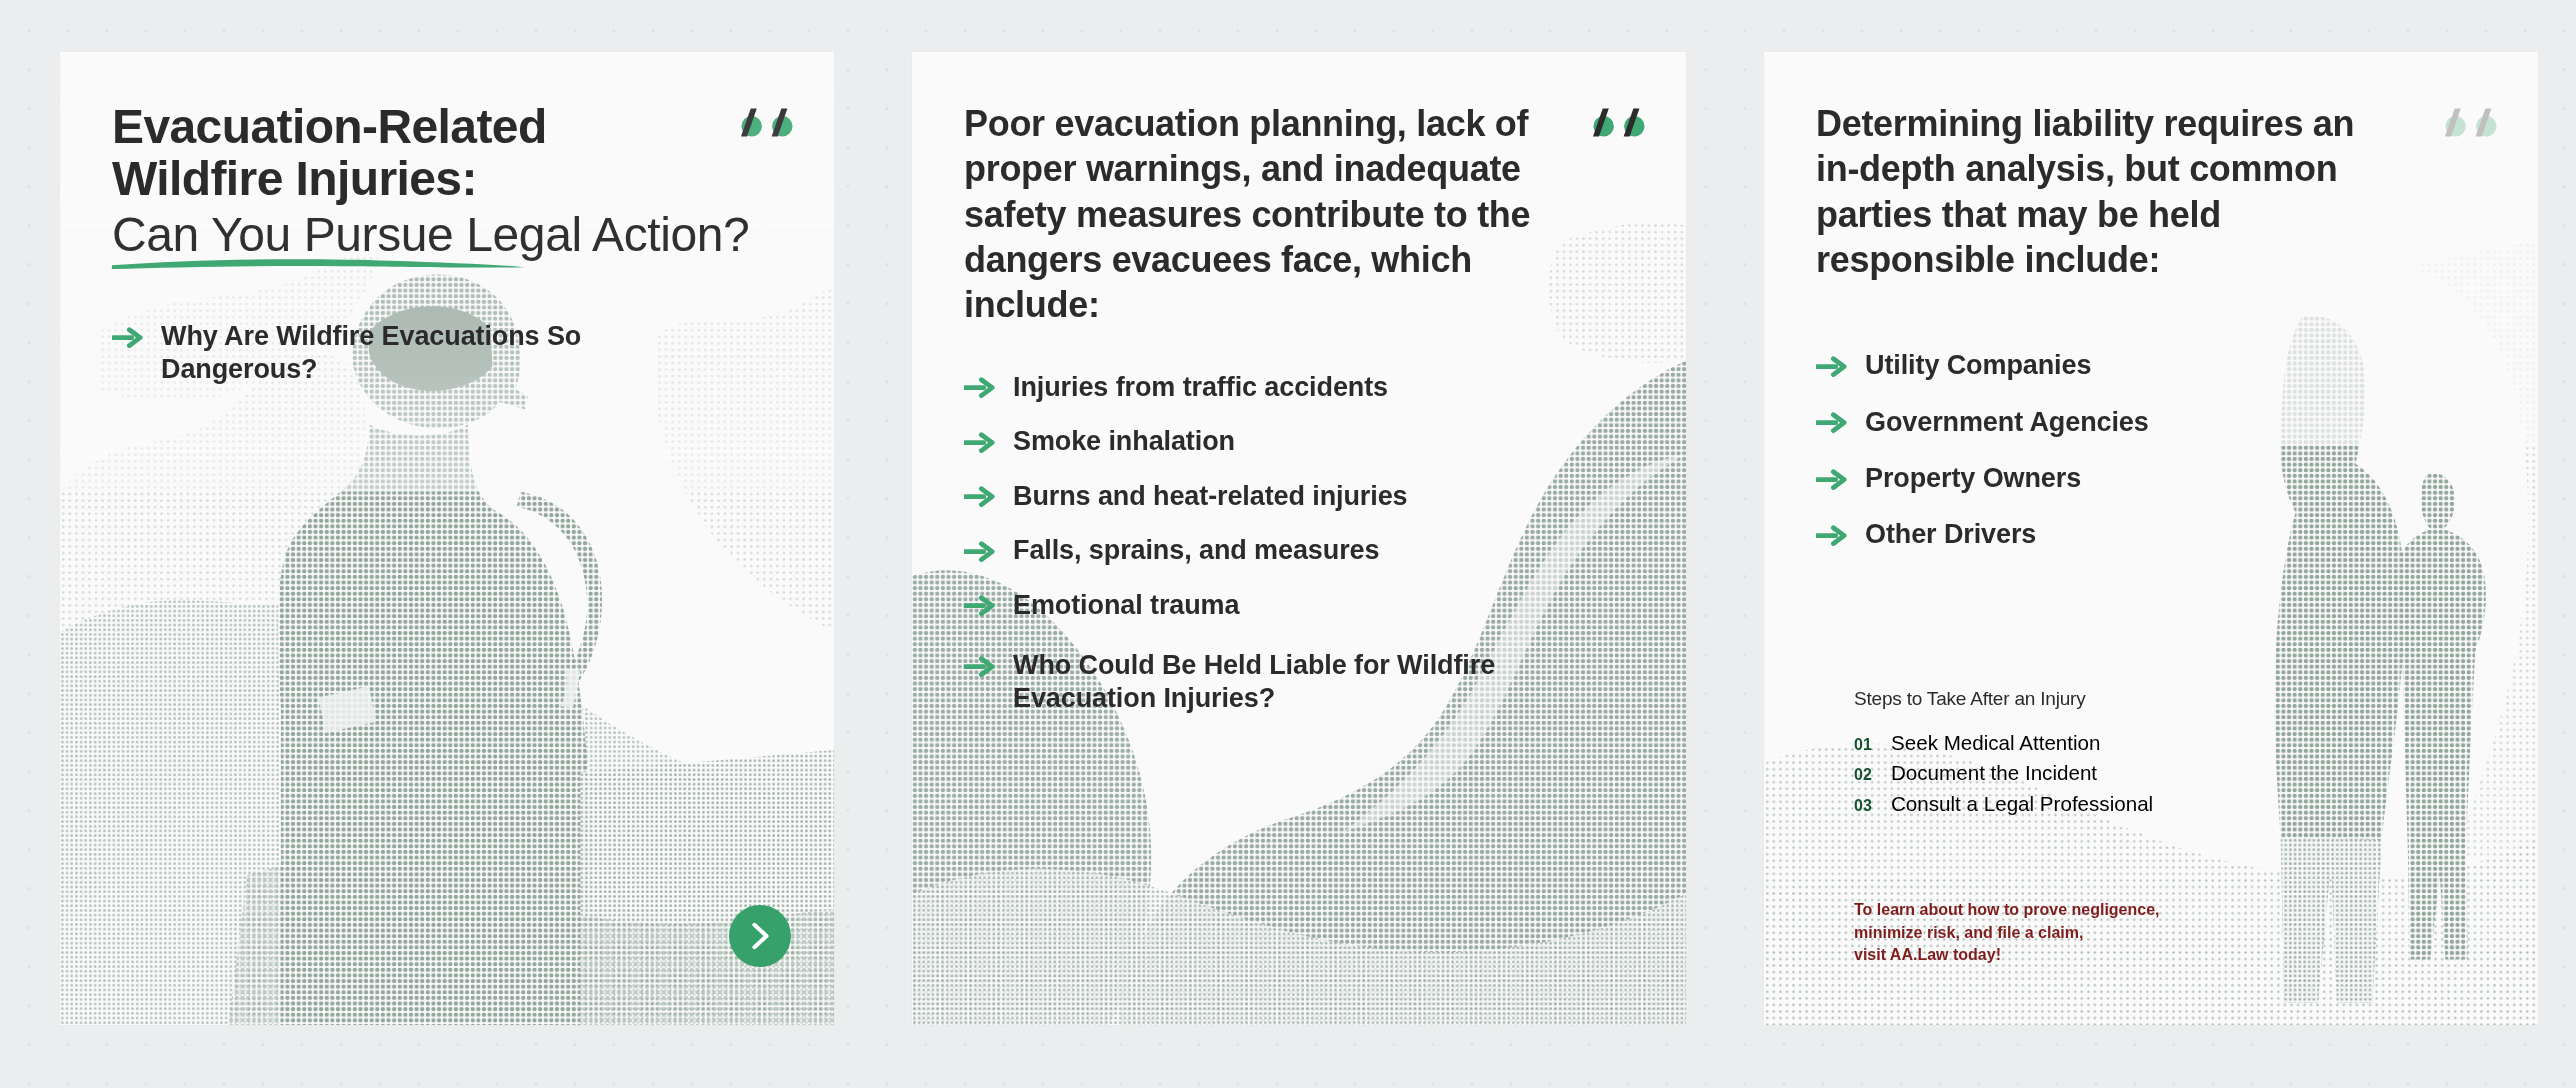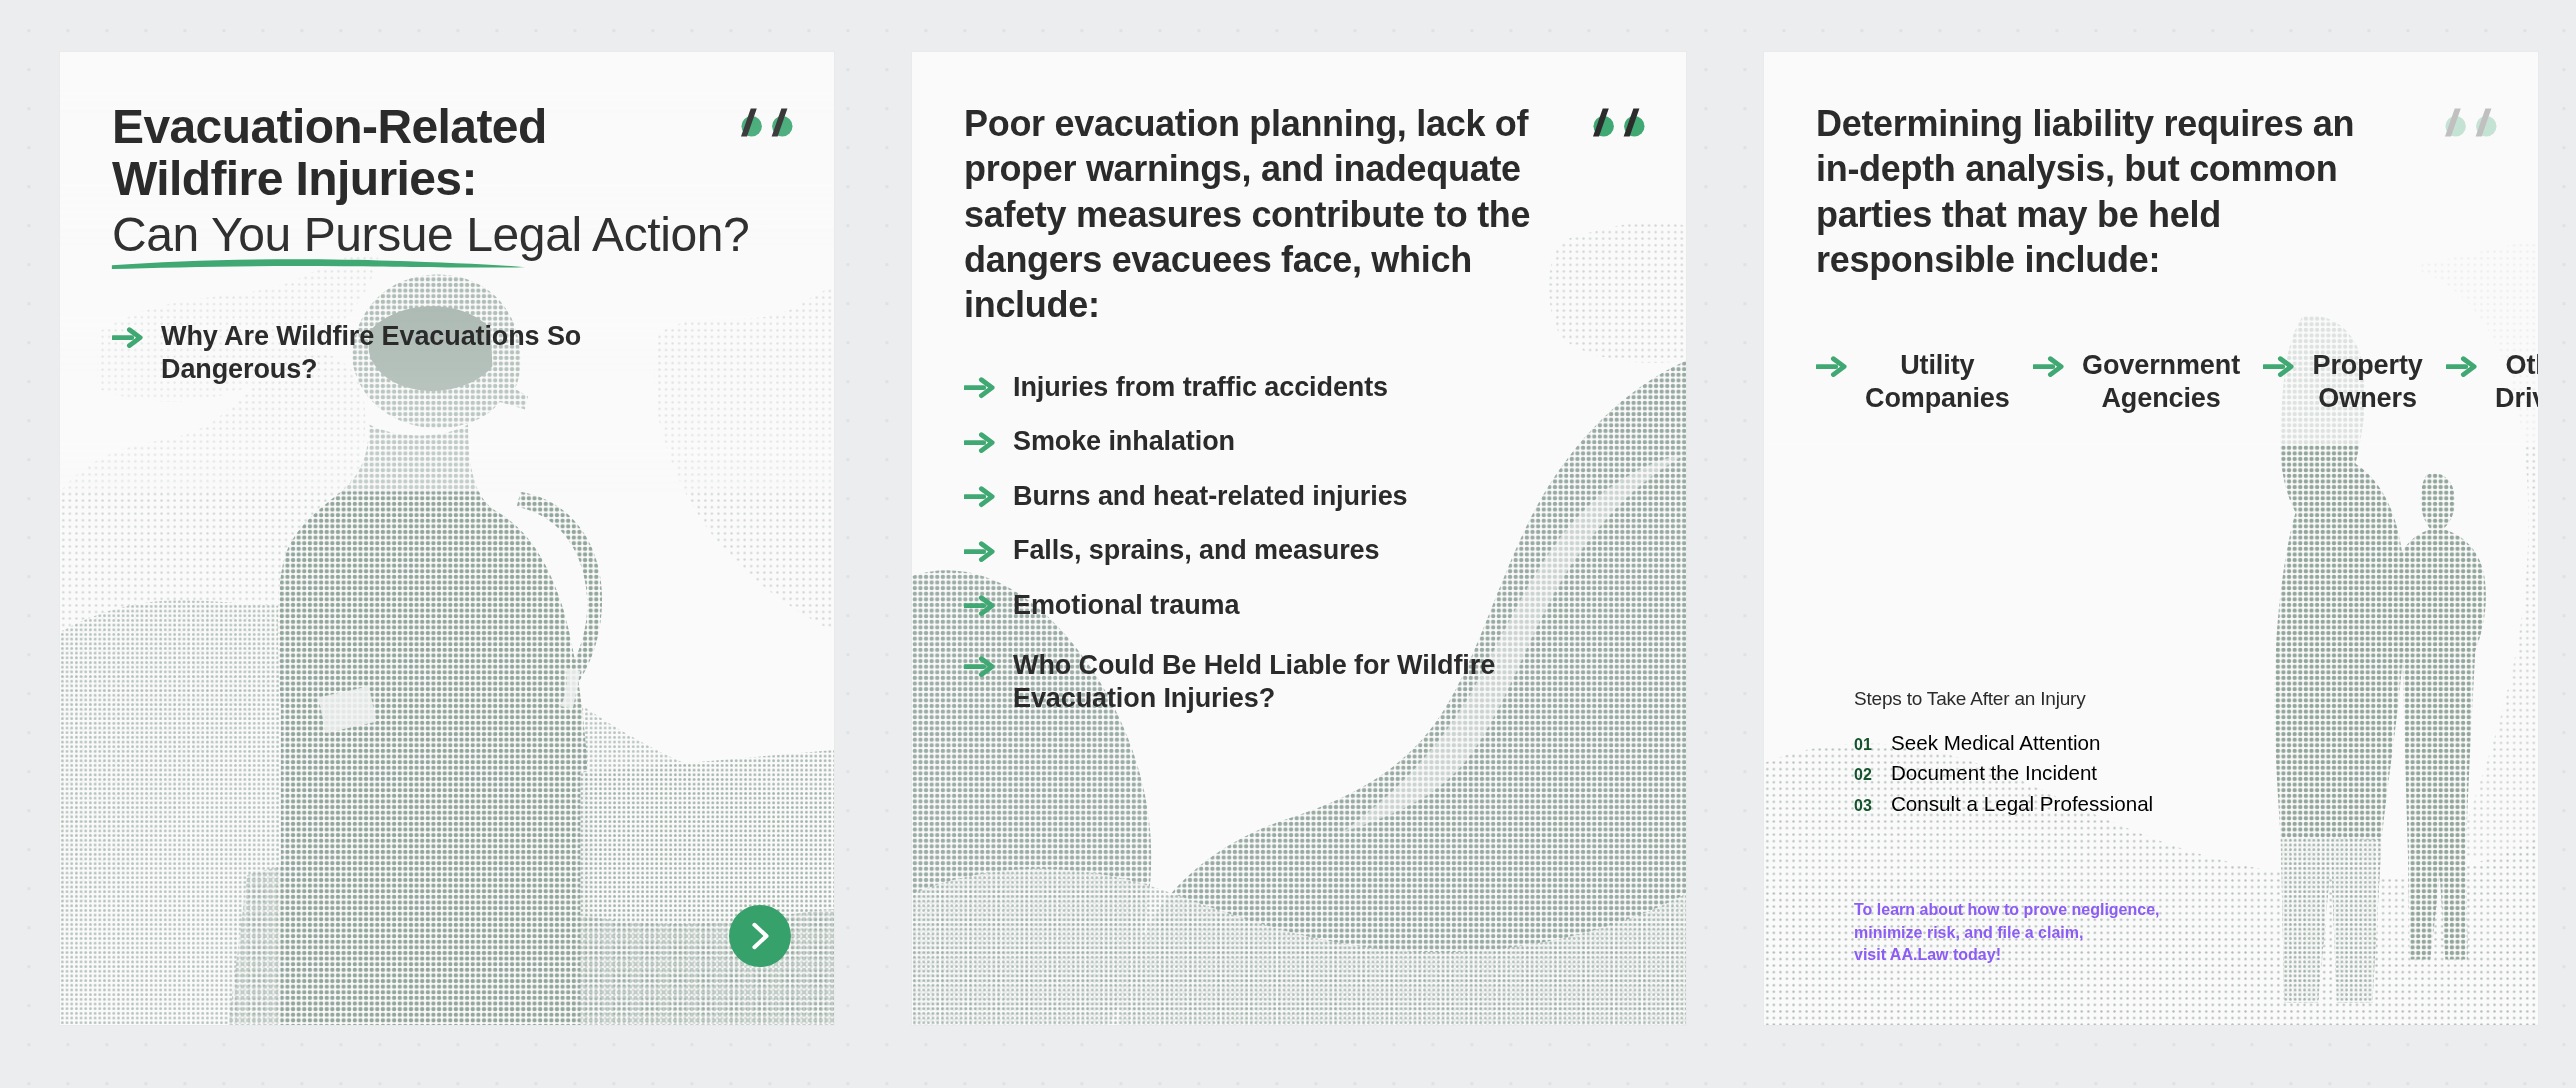--- a/index.html
+++ b/index.html
@@ -118,21 +118,21 @@
   }
 
   
   .c1-subq { margin-top: 58px; }
   .c1-subq .label { max-width: 533px; }
 
   
   .c2-list { margin-top: 43px; display: flex; flex-direction: column; gap: 21.5px; justify-content: center; }
 
   
-  .c3-list { margin-top: 67px; display: flex; flex-direction: row; gap: 23.4px; text-align: center; }
+  .c3-list { margin-top: 67px; display: flex; flex-direction: column; gap: 23.4px; }
 
   
   .steps {
     position: absolute;
     left: 90px;
     top: 636px;
     z-index: 5;
   }
   .steps-title {
     font-size: 19px;
@@ -161,21 +161,21 @@
   }
 
   .cta {
     position: absolute;
     left: 90px;
     top: 847px;
     z-index: 5;
     font-size: 16px;
     line-height: 1.42;
     font-weight: 700;
-    color: #8b5cf6;
+    color: #7f1d1d;
   }
 
   
   .next-btn {
     position: absolute;
     right: 43px;
     bottom: 58px;
     width: 62px;
     height: 62px;
     border-radius: 50%;

